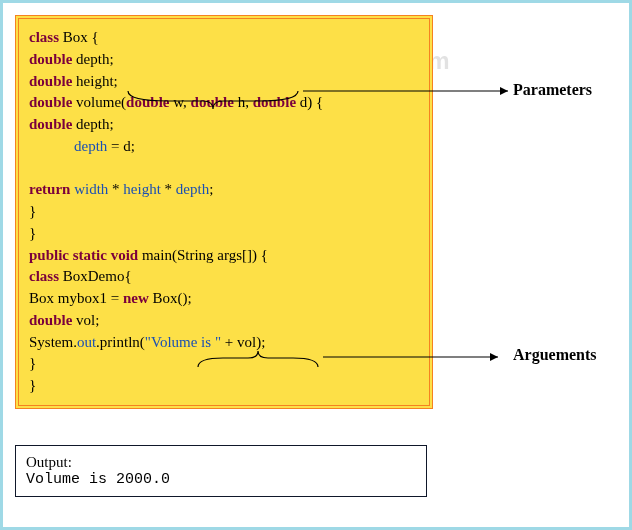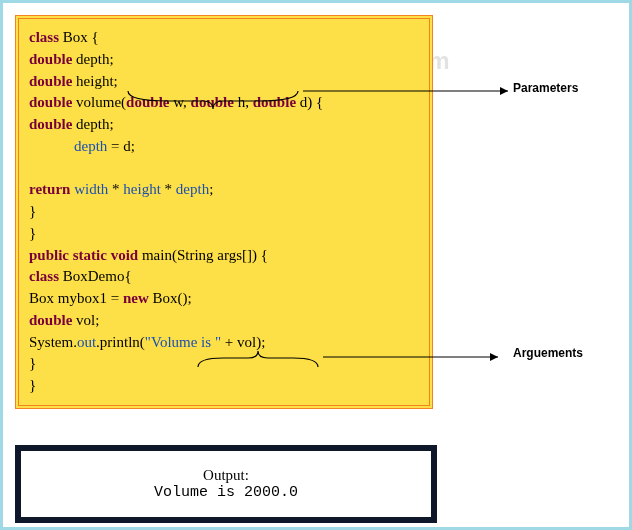--- a/index.html
+++ b/index.html
@@ -24,45 +24,44 @@
     padding: 8px 10px;
     font-size: 15px;
     line-height: 1.45;
     background: #fde047;
   }
   .output-box {
     position: absolute;
     left: 12px;
     top: 442px;
     width: 390px;
-    border: 6px solid #0f172a;
-    padding: 16px 10px;
+    border: 1px solid #0f172a;
+    padding: 8px 10px;
     font-size: 15px;
     background: #fff;
-    text-align: center;
   }
   .kw { color: #7a003c; font-weight: bold; }
   .str { color: #1a4fb3; }
   .fld { color: #1a4fb3; }
   .mono { font-family: "Courier New", monospace; }
   .ital { }
   .indent1 { padding-left: 45px; display: inline-block; }
   .watermark {
     position: absolute;
     font-size: 24px;
     font-weight: bold;
     color: rgba(150,150,150,0.28);
     font-family: Arial, sans-serif;
     pointer-events: none;
   }
   .label {
     position: absolute;
     font-weight: bold;
-    font-size: 12px;
-    font-family: Liberation Sans, sans-serif;
+    font-size: 16px;
+    font-family: Liberation Serif, serif;
   }
   .brace-svg {
     position: absolute;
     pointer-events: none;
   }
   .arrow-svg {
     position: absolute;
     pointer-events: none;
   }
 </style>

